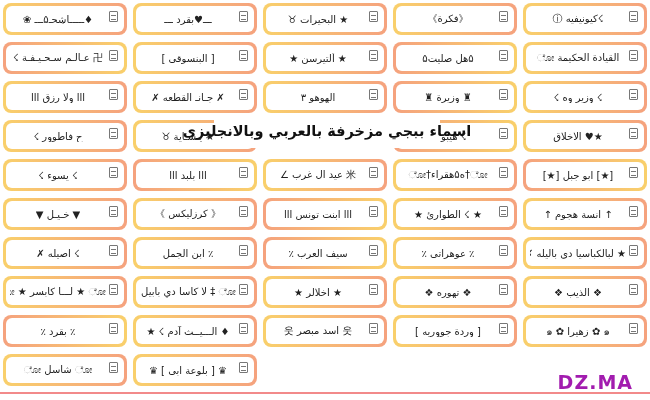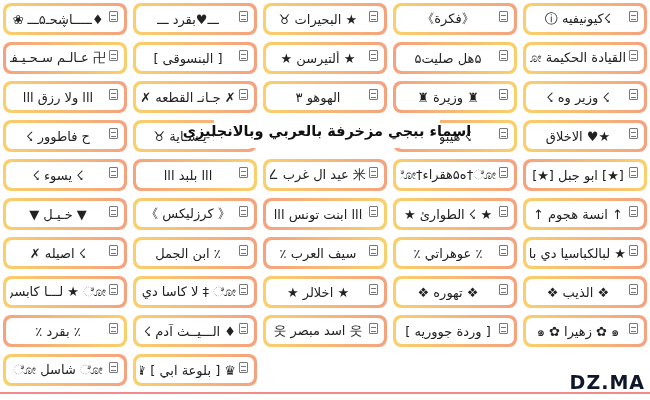--- a/index.html
+++ b/index.html
@@ -20,44 +20,44 @@
     background: linear-gradient(90deg, #f9d06b, #f5a27e);
   }
   .cell.rev { background: linear-gradient(90deg, #f5a27e, #f9d06b); }
   .cell .inner {
     width:100%; height:100%; box-sizing:border-box;
     background:#fff; border-radius:6px;
     display:flex; align-items:center; justify-content:center;
     position:relative;
   }
   .cell .name {
-    direction:rtl; font-size:13px; color:#222; white-space:nowrap;
+    direction:rtl; font-size:10px; color:#222; white-space:nowrap;
     max-width:96px; overflow:hidden; text-align:center;
     font-family:"DejaVu Sans", sans-serif;
     margin-right:14px;
   }
   .cell .copy {
     position:absolute; right:6px; top:5px; width:7px; height:9px;
     border:1px solid #777; border-radius:1px; background:#fff;
   }
   .cell .copy::after {
     content:""; position:absolute; left:1px; top:3px; width:5px; height:3px;
     border-top:1px solid #777; border-bottom:1px solid #777;
   }
   .hidden-cell { visibility:hidden; }
   .title {
     position:absolute; left:214px; top:114px; height:34px; width:226px;
     background:#ffffff; display:flex; align-items:center; justify-content:center;
     direction:rtl; font-family:"DejaVu Sans", sans-serif; font-weight:bold;
     font-size:14.5px; color:#111; white-space:nowrap;
   }
   .watermark {
-    position:absolute; right:2px; top:372px;
+    position:absolute; right:14px; top:372px;
     font-family:"DejaVu Sans", sans-serif; font-weight:900; font-size:19px;
-    letter-spacing:1px; color:#0f172a; background:rgba(255,255,255,0.85);
+    letter-spacing:1px; color:#a21caf; background:rgba(255,255,255,0.85);
     padding:0 3px; line-height:20px;
   }
   .bottom-line {
     position:absolute; left:0; top:392px; width:650px; height:2px; background:#f28a8a;
   }
 </style>
 </head>
 <body>
 
 <div class="grid">

